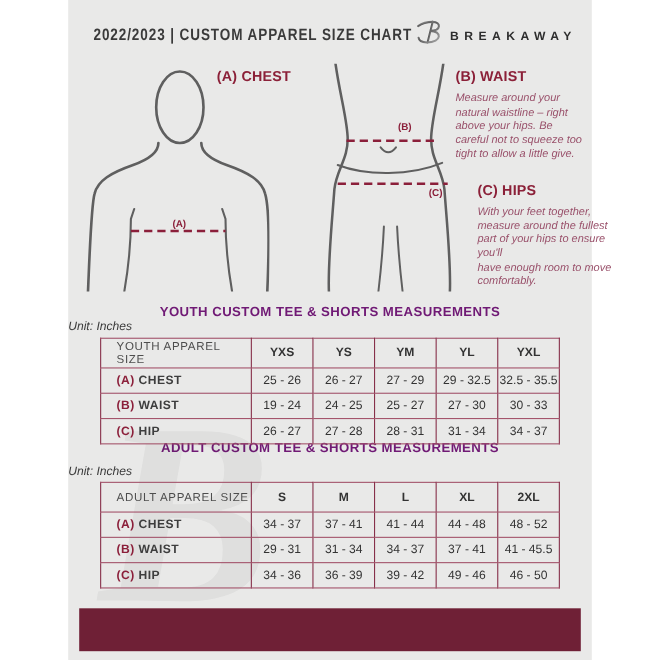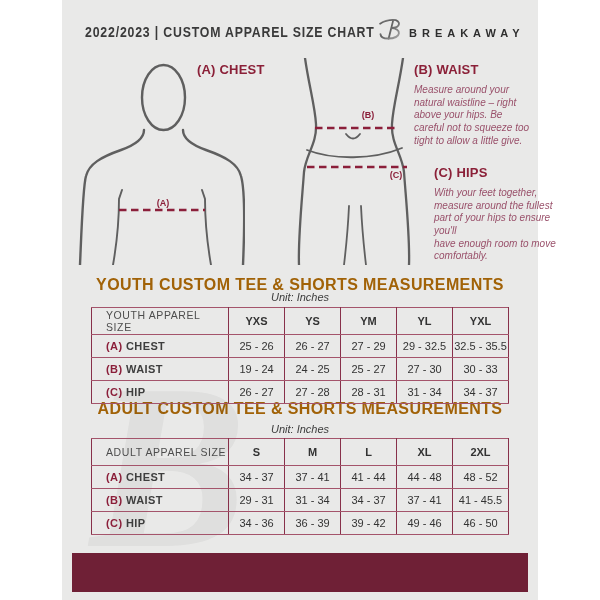--- a/index.html
+++ b/index.html
@@ -18,23 +18,23 @@
   .fig { position:absolute; top:58px; }
   .fig svg { display:block; }
   .meas-tag { position:absolute; font-size:9px; font-weight:bold; color:#8b1f3a; transform:translateX(-50%); }
 
   
   .guide { position:absolute; }
   .guide h3 { font-size:13px; font-weight:bold; color:#8b2038; margin-bottom:7px; letter-spacing:0.2px; }
   .guide p  { font-size:10px; font-style:italic; color:#99506a; line-height:1.27; white-space:pre-line; }
 
   
-  .sec-title { position:absolute; left:0; right:0; text-align:center; font-size:16px; font-weight:bold;
-               color:#a16207; letter-spacing:0.4px; }
-  .sec-unit  { position:absolute; left:0; right:0; text-align:center; font-size:11px; font-style:italic;
+  .sec-title { position:absolute; left:0; right:0; text-align:center; font-size:12px; font-weight:bold;
+               color:#701a75; letter-spacing:0.4px; }
+  .sec-unit  { position:absolute; left:0; right:0; text-align:left; font-size:11px; font-style:italic;
                color:#3b3b3b; }
 
   
   .size-table { position:absolute; left:29px; width:418px; border-collapse:collapse; table-layout:fixed;
                 z-index:2;padding-left:48px; }
   .size-table th, .size-table td { border-left:1px solid #87304a; border-right:1px solid #87304a;
                 border-top:1.5px solid #a4546b; border-bottom:1.5px solid #a4546b;
                 text-align:center; vertical-align:middle; color:#333; }
   .size-table th { height:27px; font-size:11px; font-weight:bold; }
   .size-table td { height:23px; font-size:11px; }

